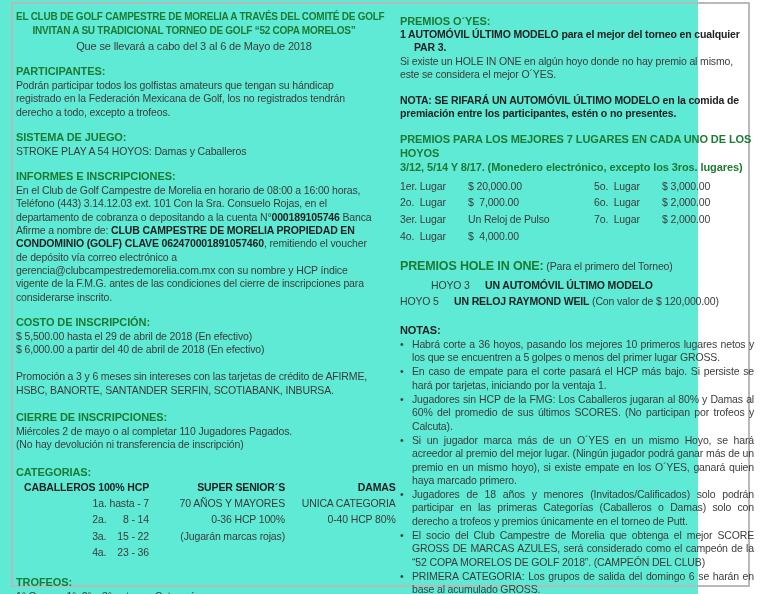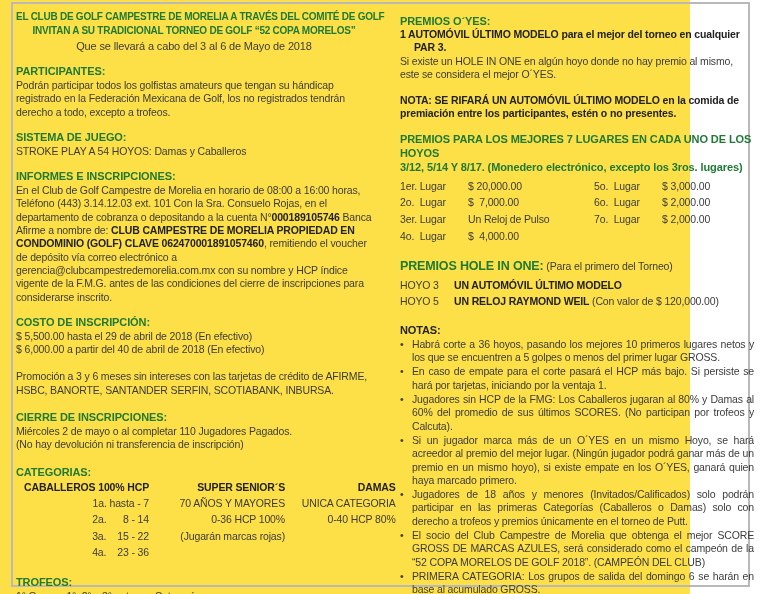--- a/index.html
+++ b/index.html
@@ -2,21 +2,21 @@
 <html><head>
 <meta charset="utf-8">
 <style>
   html,body{margin:0;padding:0;}
   body{
     width:768px;height:594px;overflow:hidden;background:#ffffff;
     font-family:"Liberation Sans", sans-serif;
     color:#3c3c3c;
     letter-spacing:-0.15px;
   }
-  .page{position:relative;width:690px;height:594px;background:#fde047;}
+  .page{position:relative;width:690px;height:594px;background:#5eead4;padding-left:8px;}
   .border-box{position:absolute;left:11px;top:2px;width:739px;height:585px;border:2px solid #b9b9b9;box-sizing:border-box;pointer-events:none;}
   .content{position:absolute;left:16px;top:10px;width:738px;display:flex;gap:28px;}
   .col-left{width:356px;flex:0 0 356px;}
   .col-right{width:354px;flex:0 0 354px;}
 
   .t{font-size:10.5px;line-height:13.3px;}
   .green{color:#1e7a35;}
   .b{font-weight:bold;}
   .blackb{color:#222;font-weight:bold;}
 
@@ -165,21 +165,21 @@
             <div class="prize-row">
               <span class="prize-label">7o.  Lugar</span>
               <span class="prize-value">$ 2,000.00</span>
             </div>
           </div>
         </div>
       </div>
 
       <div style="margin-top:12px;">
         <div><span class="green b" style="font-size:12.5px;line-height:16px;">PREMIOS HOLE IN ONE:</span><span class="t"> (Para el primero del Torneo)</span></div>
-        <div class="hio-row t" style="margin-top:3px;">
+        <div class="hio-row t" style="margin-top:3px;margin-left:31px;">
           <span class="hio-hoyo">HOYO 3</span>
           <span><span class="blackb">UN AUTOMÓVIL ÚLTIMO MODELO</span><span></span></span>
         </div>
         <div class="hio-row t">
           <span class="hio-hoyo">HOYO 5</span>
           <span><span class="blackb">UN RELOJ RAYMOND WEIL</span><span> (Con valor de $ 120,000.00)</span></span>
         </div>
       </div>
 
       <div class="notas">

